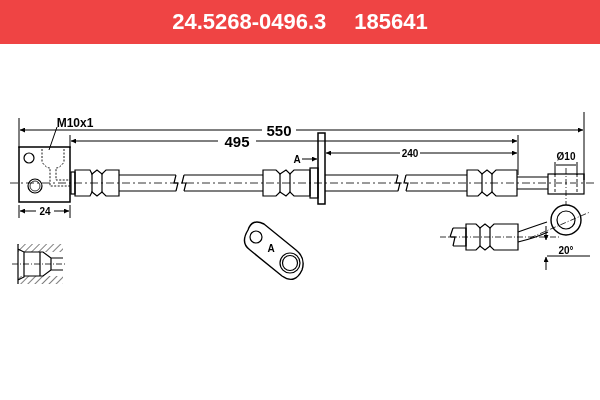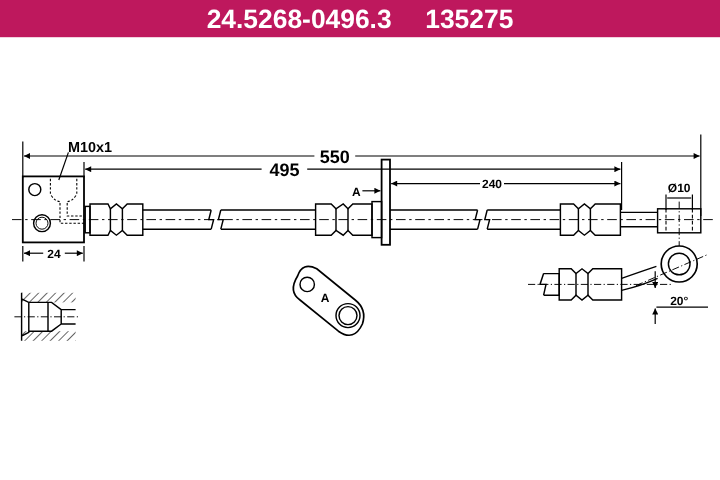--- a/index.html
+++ b/index.html
@@ -1,29 +1,29 @@
 <!DOCTYPE html>
 <html><head>
 <meta charset="utf-8">
 <style>
   html, body { margin: 0; padding: 0; background: #ffffff; }
   body { width: 600px; height: 400px; position: relative; overflow: hidden; font-family: "Liberation Sans", sans-serif; }
-  .header { position: absolute; left: 0; top: 0; width: 600px; height: 31px; background: #be185d; display: flex; align-items: center; justify-content: center; }
+  .header { position: absolute; left: 0; top: 0; width: 600px; height: 44px; background: #ef4444; display: flex; align-items: center; justify-content: center; }
   .header span { color: #ffffff; font-weight: bold; font-size: 22px; letter-spacing: 0px; }
   .header .sep { display: inline-block; width: 28px; }
   svg { position: absolute; left: 0; top: 0; }
   .lbl { font-family: "Liberation Sans", sans-serif; font-weight: bold; fill: #000; }
 </style>
 </head>
 <body>
 
 <div class="header">
   <span>24.5268-0496.3</span>
   <span class="sep"></span>
-  <span>135275</span>
+  <span>185641</span>
 </div>
 
 <svg width="600" height="400" viewBox="0 0 600 400" xmlns="http://www.w3.org/2000/svg">
   <defs>
     <marker id="arr" viewBox="0 0 10 10" refX="10" refY="5" markerWidth="7" markerHeight="5" orient="auto-start-reverse">
       <path d="M0,0 L10,5 L0,10 z" fill="#000"></path>
     </marker>
     <pattern id="hatch" width="5" height="5" patternUnits="userSpaceOnUse" patternTransform="rotate(45)">
       <line x1="0" y1="0" x2="0" y2="5" stroke="#000" stroke-width="1"></line>
     </pattern>

